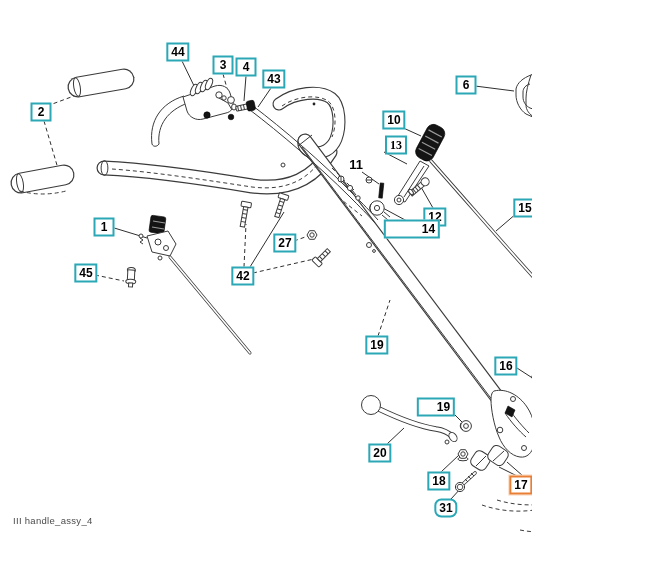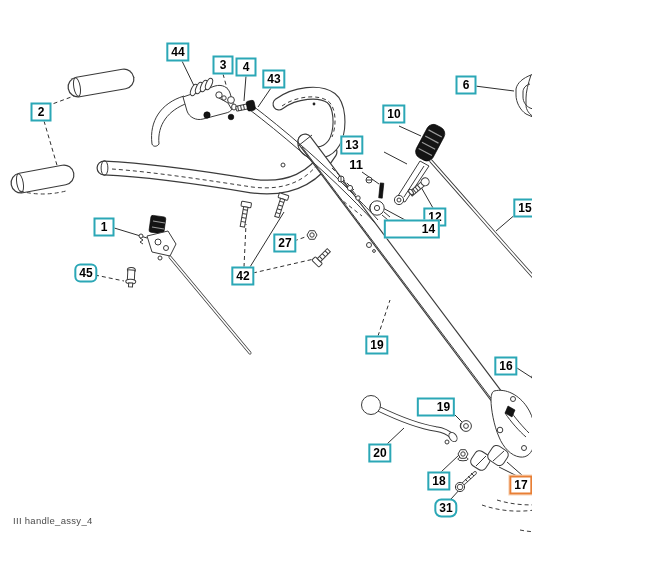--- a/index.html
+++ b/index.html
@@ -311,29 +311,29 @@
     </g>
   </svg>
 
   <div style="position:absolute;left:0;top:0;width:672px;height:567px;">
       <div class="callout" style="left: 178px; top: 52px;">44</div>
       <div class="callout" style="left: 223px; top: 65px;">3</div>
       <div class="callout" style="left: 246px; top: 67px;">4</div>
       <div class="callout" style="left: 274px; top: 79px;">43</div>
       <div class="callout" style="left: 466px; top: 85px;">6</div>
       <div class="callout" style="left: 41px; top: 112px;">2</div>
-      <div class="callout" style="left: 394px; top: 114px;">10</div>
-      <div class="callout" style="left: 352px; top: 145px;">13</div>
+      <div class="callout" style="left: 394px; top: 120px;">10</div>
+      <div class="callout" style="left: 396px; top: 145px; font-family: Liberation Serif, serif;">13</div>
       <div class="callout plain" style="left: 356px; top: 164px;">11</div>
       <div class="callout" style="left: 525px; top: 208px;">15</div>
       <div class="callout" style="left: 435px; top: 217px;">12</div>
       <div class="callout" style="left: 104px; top: 227px;">1</div>
       <div class="callout" style="left: 412px; top: 229px; padding-left: 36px;">14</div>
       <div class="callout" style="left: 285px; top: 243px;">27</div>
-      <div class="callout" style="left: 86px; top: 273px; border-radius: 6px;">45</div>
+      <div class="callout" style="left: 86px; top: 273px;">45</div>
       <div class="callout" style="left: 243px; top: 276px;">42</div>
       <div class="callout" style="left: 377px; top: 345px;">19</div>
       <div class="callout" style="left: 506px; top: 366px;">16</div>
       <div class="callout" style="left: 436px; top: 407px; padding-left: 18px;">19</div>
       <div class="callout" style="left: 648px; top: 440px;">11</div>
       <div class="callout" style="left: 380px; top: 453px;">20</div>
       <div class="callout" style="left: 439px; top: 481px;">18</div>
       <div class="callout highlight" style="left: 521px; top: 485px;">17</div>
       <div class="callout" style="left: 446px; top: 508px; border-radius: 7px;">31</div>
     </div>

